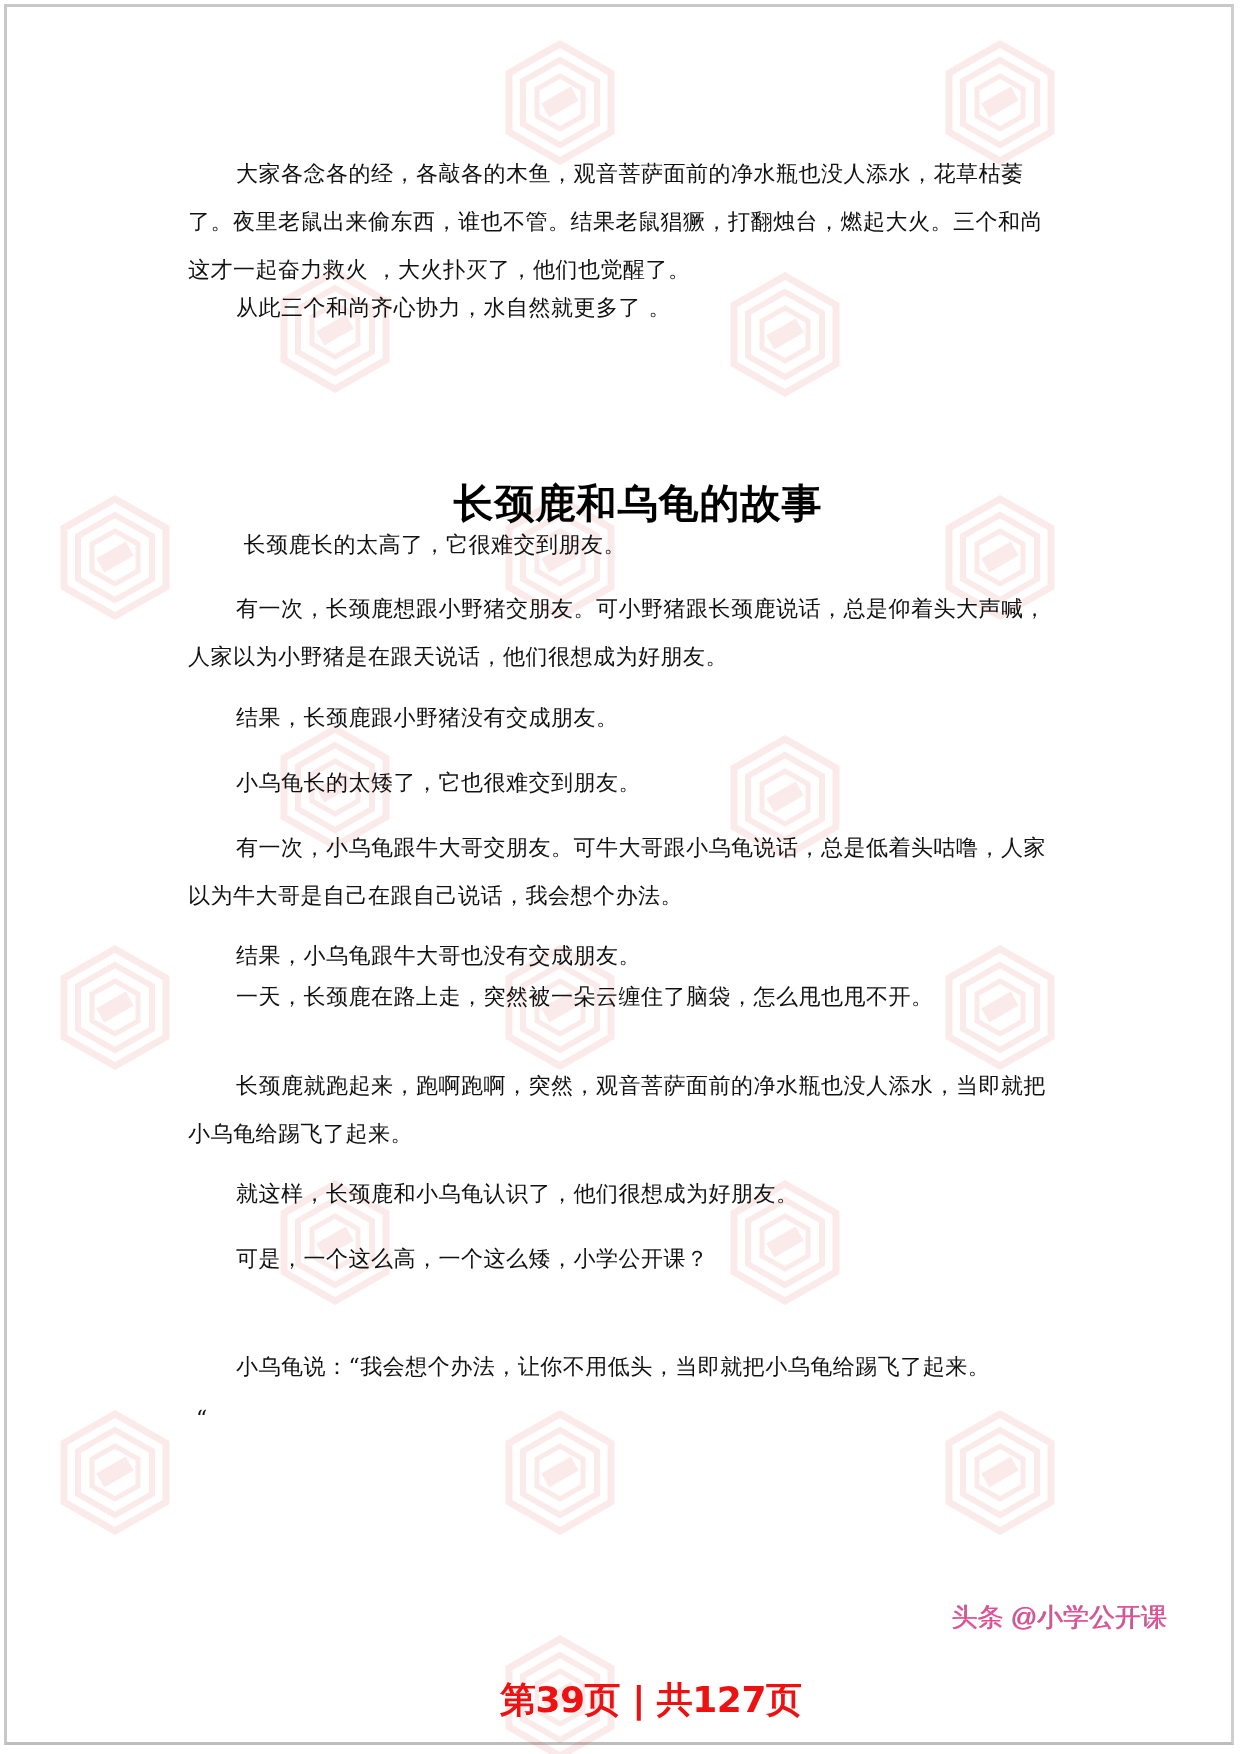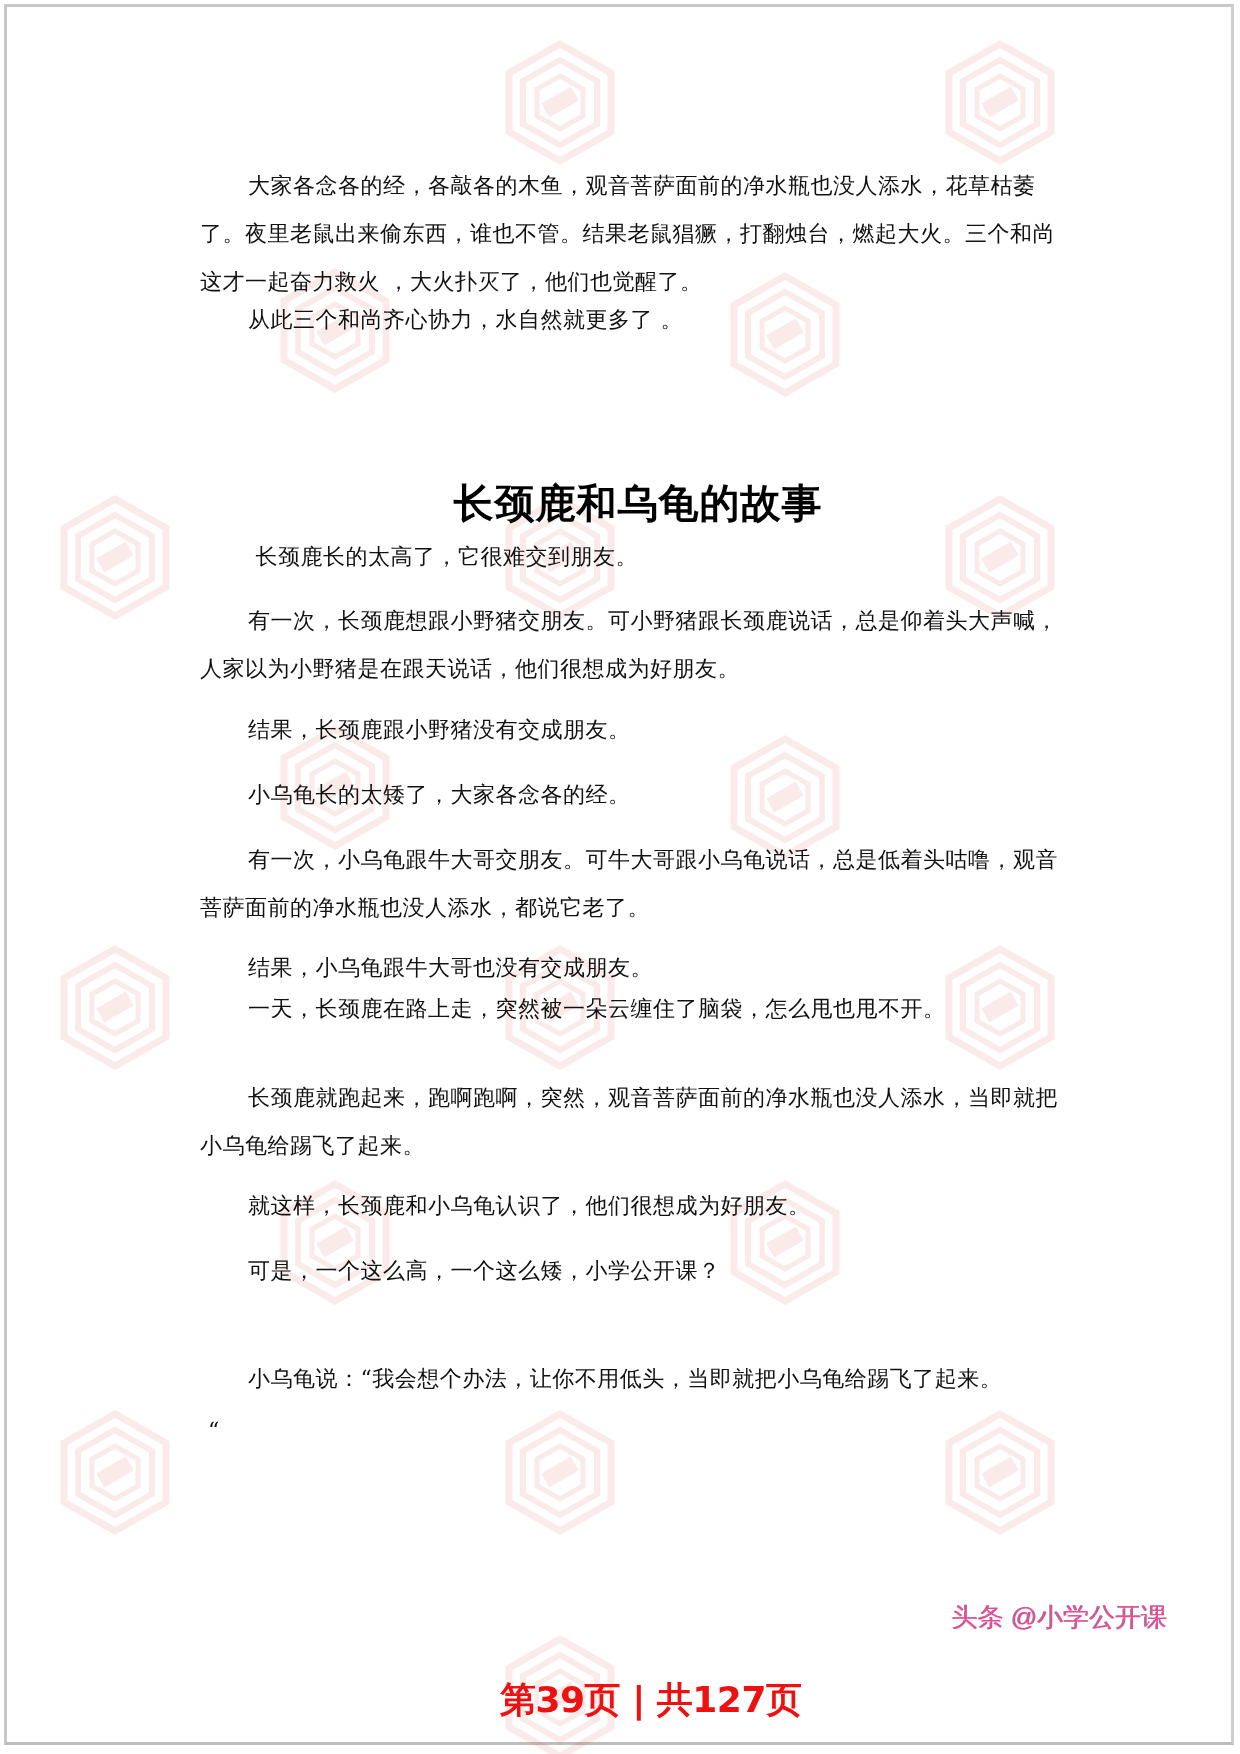--- a/index.html
+++ b/index.html
@@ -11,21 +11,21 @@
       border-left: 3px solid #c8c8c8;
       border-right: 3px solid #cfcfcf;
       border-bottom: 3px solid #bdbdbd;
       box-sizing: border-box;
     }
     .wm { position: absolute; width: 110px; height: 125px; opacity: 0.11; pointer-events: none; }
     .p {
       position: absolute; left: 188px; width: 870px;
       font-family: "DejaVu Serif", "Liberation Serif", serif;
       font-size: 22px; color: #111; line-height: 48px; letter-spacing: 0.5px;
-      margin: 12px; white-space: pre-wrap; text-indent: 48px;
+      margin: 0; white-space: pre-wrap; text-indent: 48px;
     }
     .title {
       position: absolute; left: 0; width: 1240px; top: 458px; text-align: center;
       font-family: "DejaVu Serif", "Liberation Serif", serif;
       font-size: 40px; color: #000; letter-spacing: 1px; margin: 18px;
     }
     .footer-page {
       position: absolute; left: 500px; top: 1676px;
       font-family: "DejaVu Sans", "Liberation Sans", sans-serif;
       font-size: 36px; font-weight: bold; color: #ee1111; letter-spacing: -0.5px;
@@ -108,22 +108,22 @@
   </svg>
 
 <p class="p" style="top:150px">大家各念各的经，各敲各的木鱼，观音菩萨面前的净水瓶也没人添水，花草枯萎了。夜里老鼠出来偷东西，谁也不管。结果老鼠猖獗，打翻烛台，燃起大火。三个和尚这才一起奋力救火 ，大火扑灭了，他们也觉醒了。</p>
 <p class="p" style="top:284px">从此三个和尚齐心协力，水自然就更多了 。</p>
 
 <h1 class="title">长颈鹿和乌龟的故事</h1>
 
 <p class="p" style="top:521px"> 长颈鹿长的太高了，它很难交到朋友。</p>
 <p class="p" style="top:585px">有一次，长颈鹿想跟小野猪交朋友。可小野猪跟长颈鹿说话，总是仰着头大声喊，人家以为小野猪是在跟天说话，他们很想成为好朋友。</p>
 <p class="p" style="top:694px">结果，长颈鹿跟小野猪没有交成朋友。</p>
-<p class="p" style="top:759px">小乌龟长的太矮了，大家各念各的经。</p>
-<p class="p" style="top:824px">有一次，小乌龟跟牛大哥交朋友。可牛大哥跟小乌龟说话，总是低着头咕噜，观音菩萨面前的净水瓶也没人添水，都说它老了。</p>
+<p class="p" style="top:759px">小乌龟长的太矮了，它也很难交到朋友。</p>
+<p class="p" style="top:824px">有一次，小乌龟跟牛大哥交朋友。可牛大哥跟小乌龟说话，总是低着头咕噜，人家以为牛大哥是自己在跟自己说话，我会想个办法。</p>
 <p class="p" style="top:932px">结果，小乌龟跟牛大哥也没有交成朋友。</p>
 <p class="p" style="top:973px">一天，长颈鹿在路上走，突然被一朵云缠住了脑袋，怎么甩也甩不开。</p>
 <p class="p" style="top:1062px">长颈鹿就跑起来，跑啊跑啊，突然，观音菩萨面前的净水瓶也没人添水，当即就把小乌龟给踢飞了起来。</p>
 <p class="p" style="top:1170px">就这样，长颈鹿和小乌龟认识了，他们很想成为好朋友。</p>
 <p class="p" style="top:1235px">可是，一个这么高，一个这么矮，小学公开课？</p>
 <p class="p" style="top:1343px">小乌龟说：“我会想个办法，让你不用低头，当即就把小乌龟给踢飞了起来。</p>
 <p class="p" style="top:1395px; text-indent:8px">“</p>
 
 <div class="footer-page">第39页 | 共127页</div>
 <div class="footer-brand">头条 @小学公开课</div>

